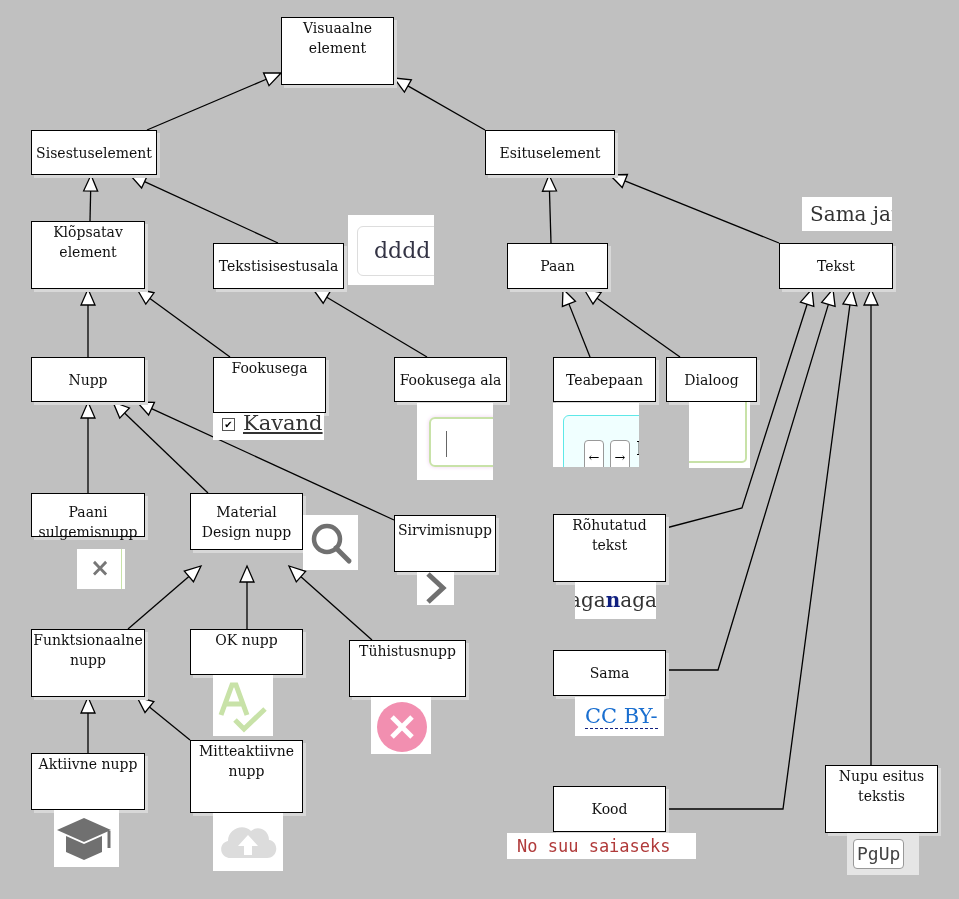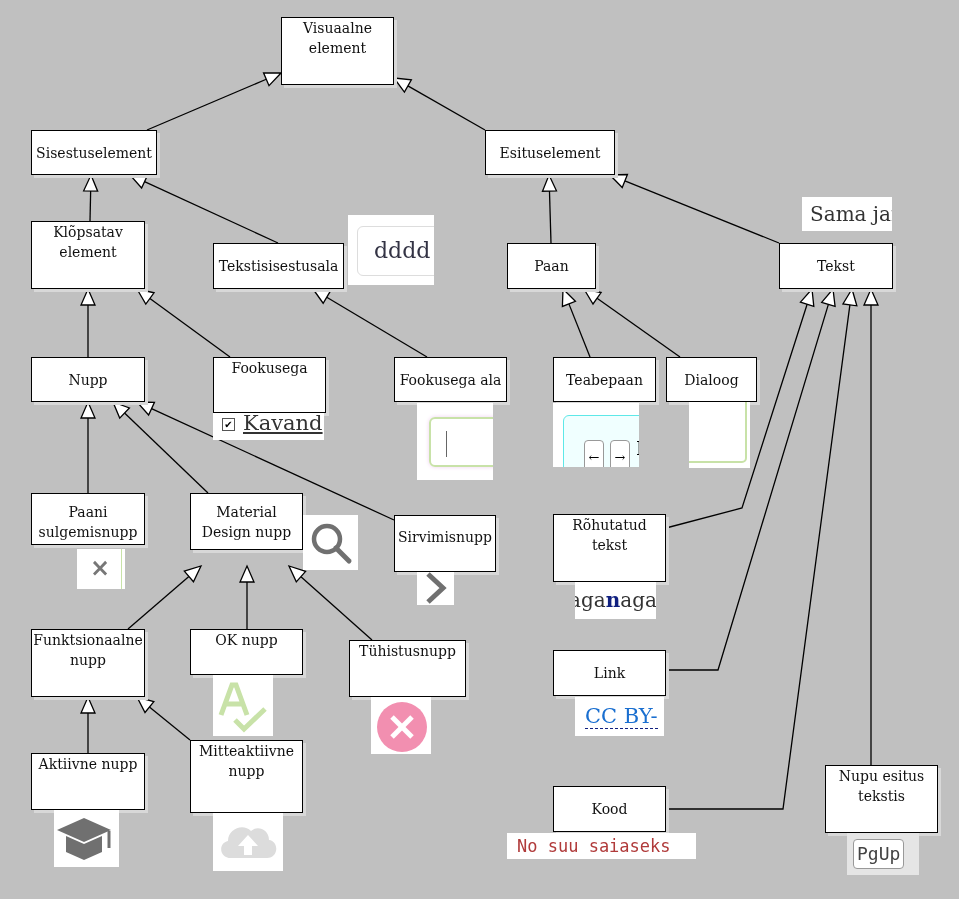--- a/index.html
+++ b/index.html
@@ -122,68 +122,68 @@
 <div class="node c" style="left:485px;top:130px;width:130px;height:45px;">
     <span>Esituselement</span>
   </div>
 <div class="node" style="left:31px;top:221px;width:114px;height:68px;">
     <span>Klõpsatav
 element</span>
   </div>
 <div class="node c" style="left:213px;top:243px;width:131px;height:46px;">
     <span>Tekstisisestusala</span>
   </div>
-<div class="node c" style="left:507px;top:243px;width:89px;height:46px;">
+<div class="node c" style="left:507px;top:243px;width:101px;height:46px;">
     <span>Paan</span>
   </div>
 <div class="node c" style="left:779px;top:243px;width:114px;height:46px;">
     <span>Tekst</span>
   </div>
 <div class="node c" style="left:31px;top:357px;width:114px;height:45px;">
     <span>Nupp</span>
   </div>
 <div class="node" style="left:213px;top:357px;width:113px;height:56px;">
     <span>Fookusega</span>
   </div>
 <div class="node c" style="left:394px;top:357px;width:113px;height:45px;">
     <span>Fookusega ala</span>
   </div>
 <div class="node c" style="left:553px;top:357px;width:103px;height:45px;">
     <span>Teabepaan</span>
   </div>
 <div class="node c" style="left:666px;top:357px;width:91px;height:45px;">
     <span>Dialoog</span>
   </div>
-<div class="node" style="left:31px;top:493px;width:114px;height:52px;">
+<div class="node" style="left:31px;top:493px;width:114px;height:44px;">
     <span style="padding-top:8px">Paani
 sulgemisnupp</span>
   </div>
 <div class="node" style="left:190px;top:493px;width:113px;height:57px;">
     <span style="padding-top:8px">Material
 Design nupp</span>
   </div>
 <div class="node" style="left:394px;top:515px;width:102px;height:57px;">
-    <span style="padding-top:11px">Sirvimisnupp</span>
+    <span style="padding-top:4px">Sirvimisnupp</span>
   </div>
 <div class="node" style="left:553px;top:514px;width:113px;height:68px;">
     <span>Rõhutatud
 tekst</span>
   </div>
 <div class="node" style="left:31px;top:629px;width:114px;height:68px;">
     <span>Funktsionaalne
 nupp</span>
   </div>
 <div class="node" style="left:190px;top:629px;width:113px;height:46px;">
     <span>OK nupp</span>
   </div>
 <div class="node" style="left:349px;top:640px;width:117px;height:57px;">
     <span>Tühistusnupp</span>
   </div>
 <div class="node c" style="left:553px;top:650px;width:113px;height:46px;">
-    <span>Link</span>
+    <span>Sama</span>
   </div>
 <div class="node" style="left:31px;top:753px;width:114px;height:57px;">
     <span>Aktiivne nupp</span>
   </div>
 <div class="node" style="left:190px;top:740px;width:113px;height:73px;">
     <span>Mitteaktiivne
 nupp</span>
   </div>
 <div class="node c" style="left:553px;top:786px;width:113px;height:46px;">
     <span>Kood</span>

